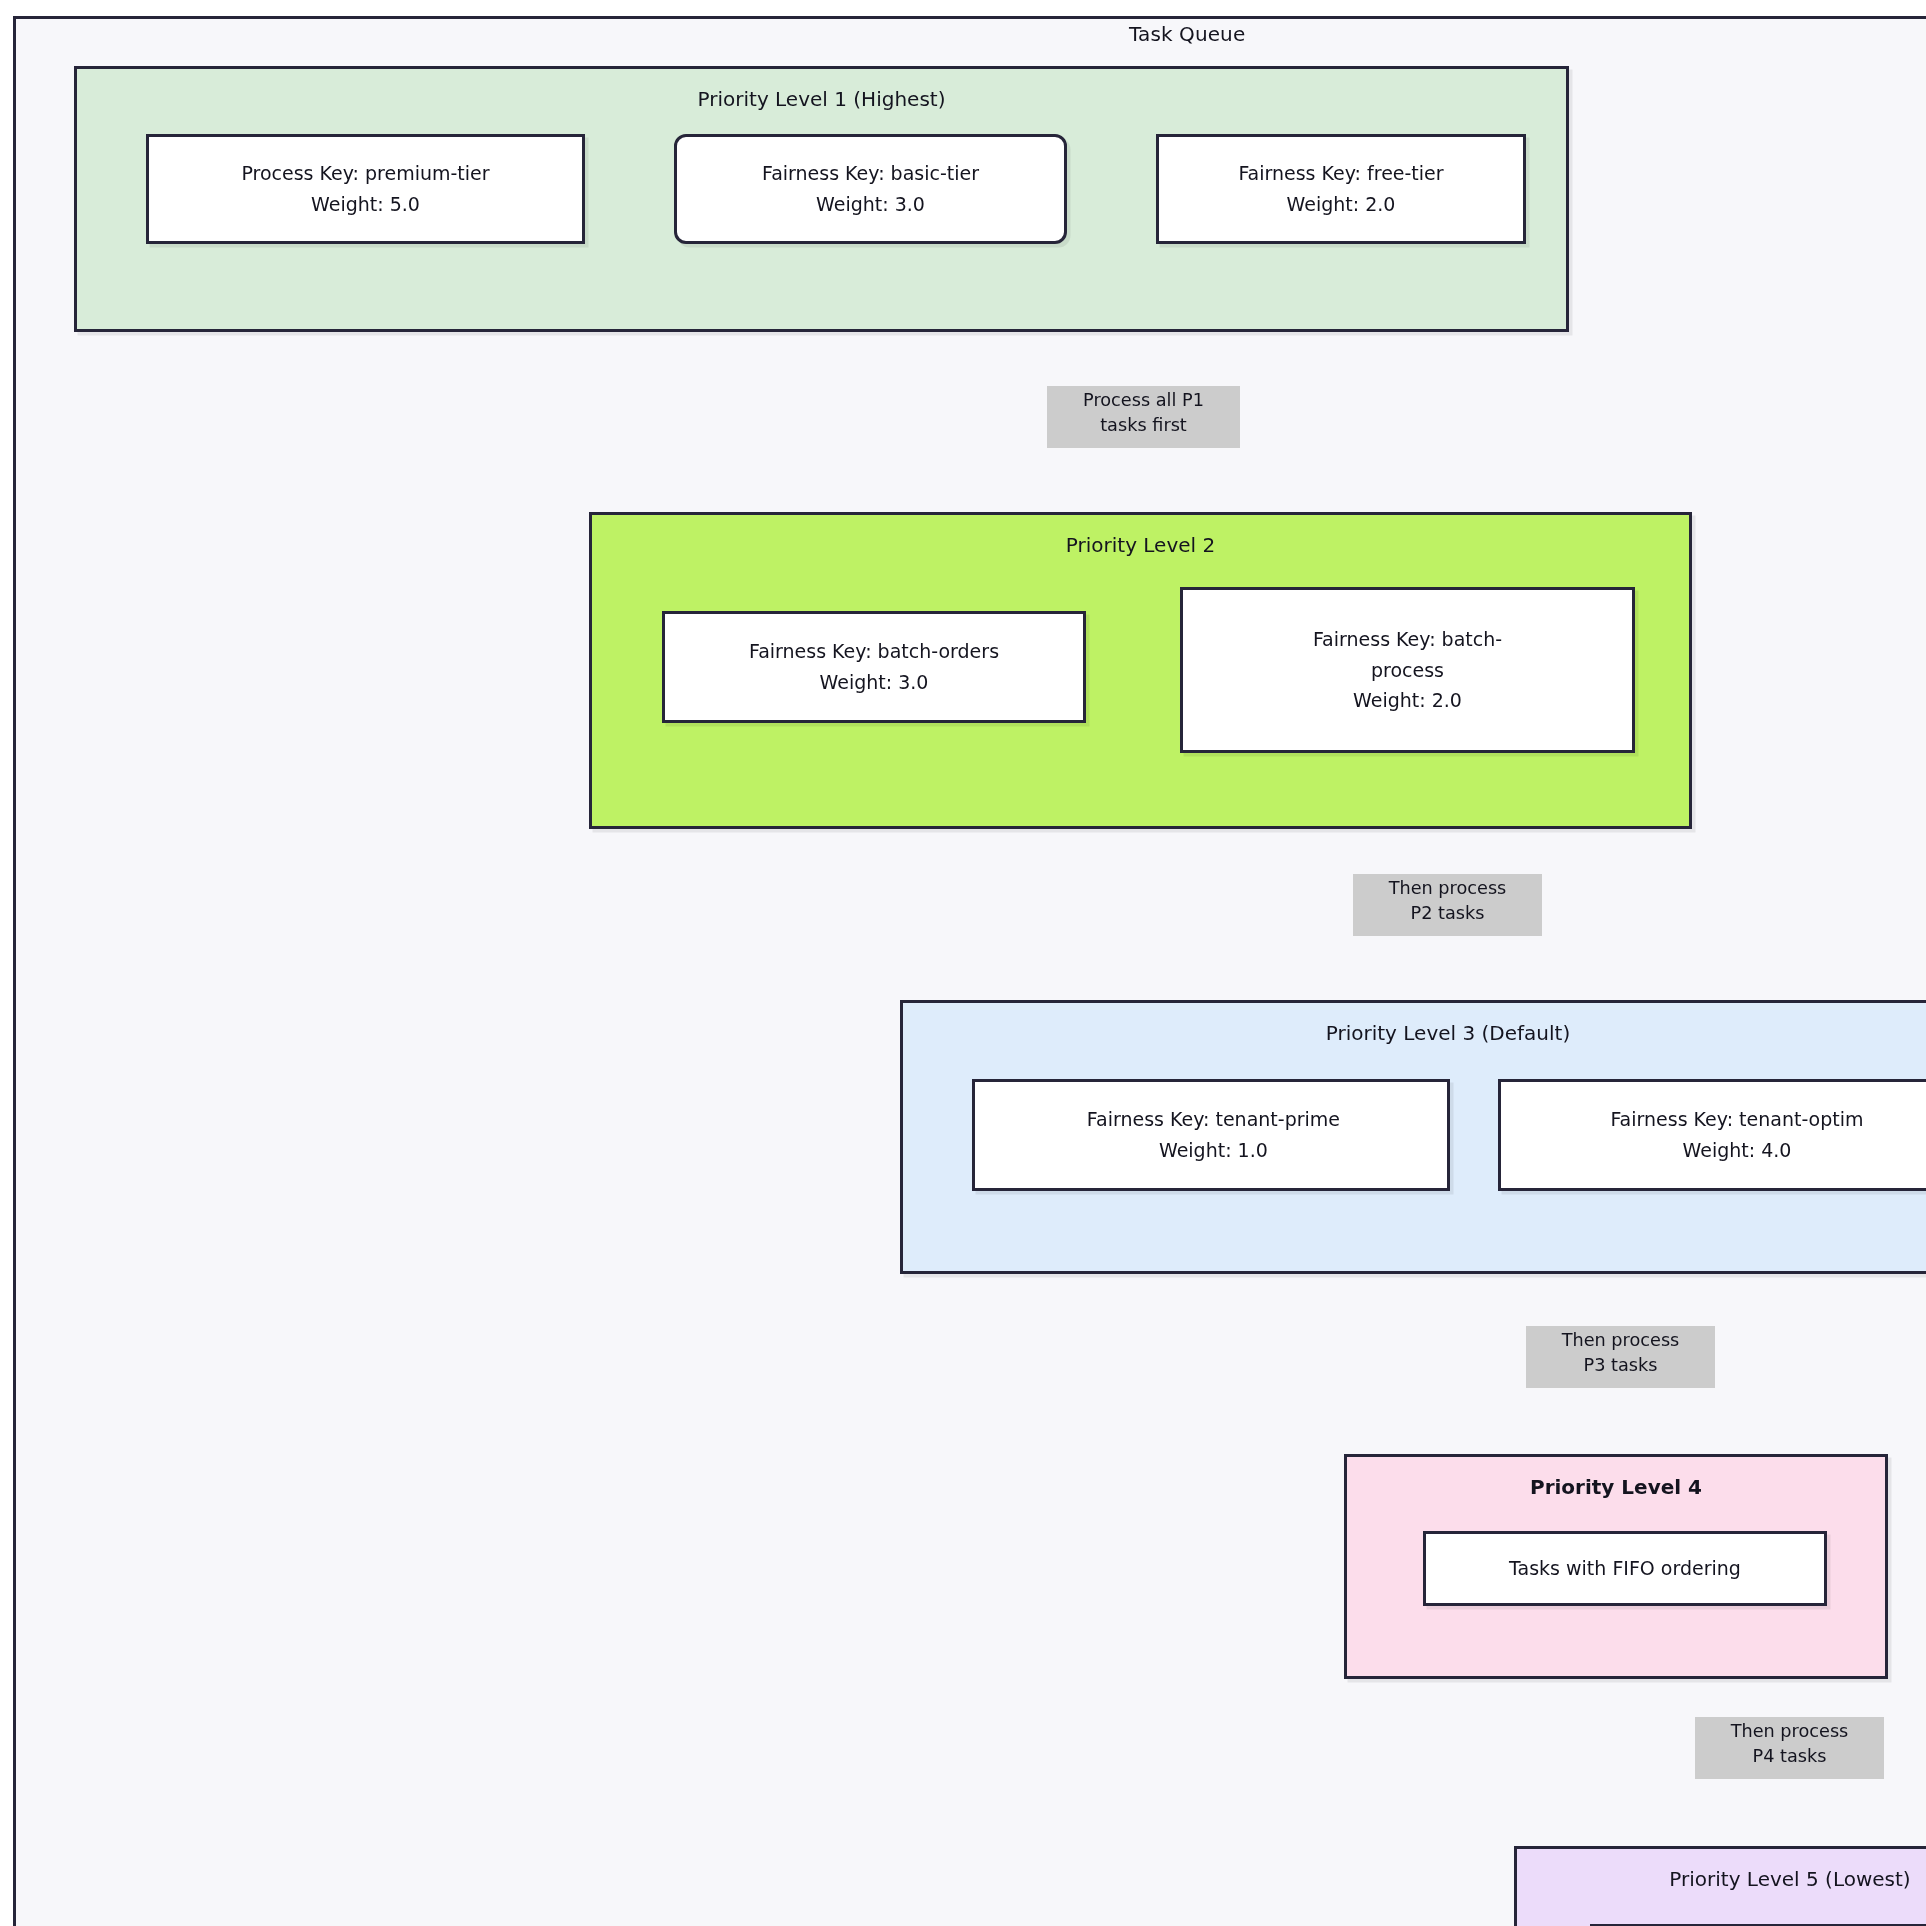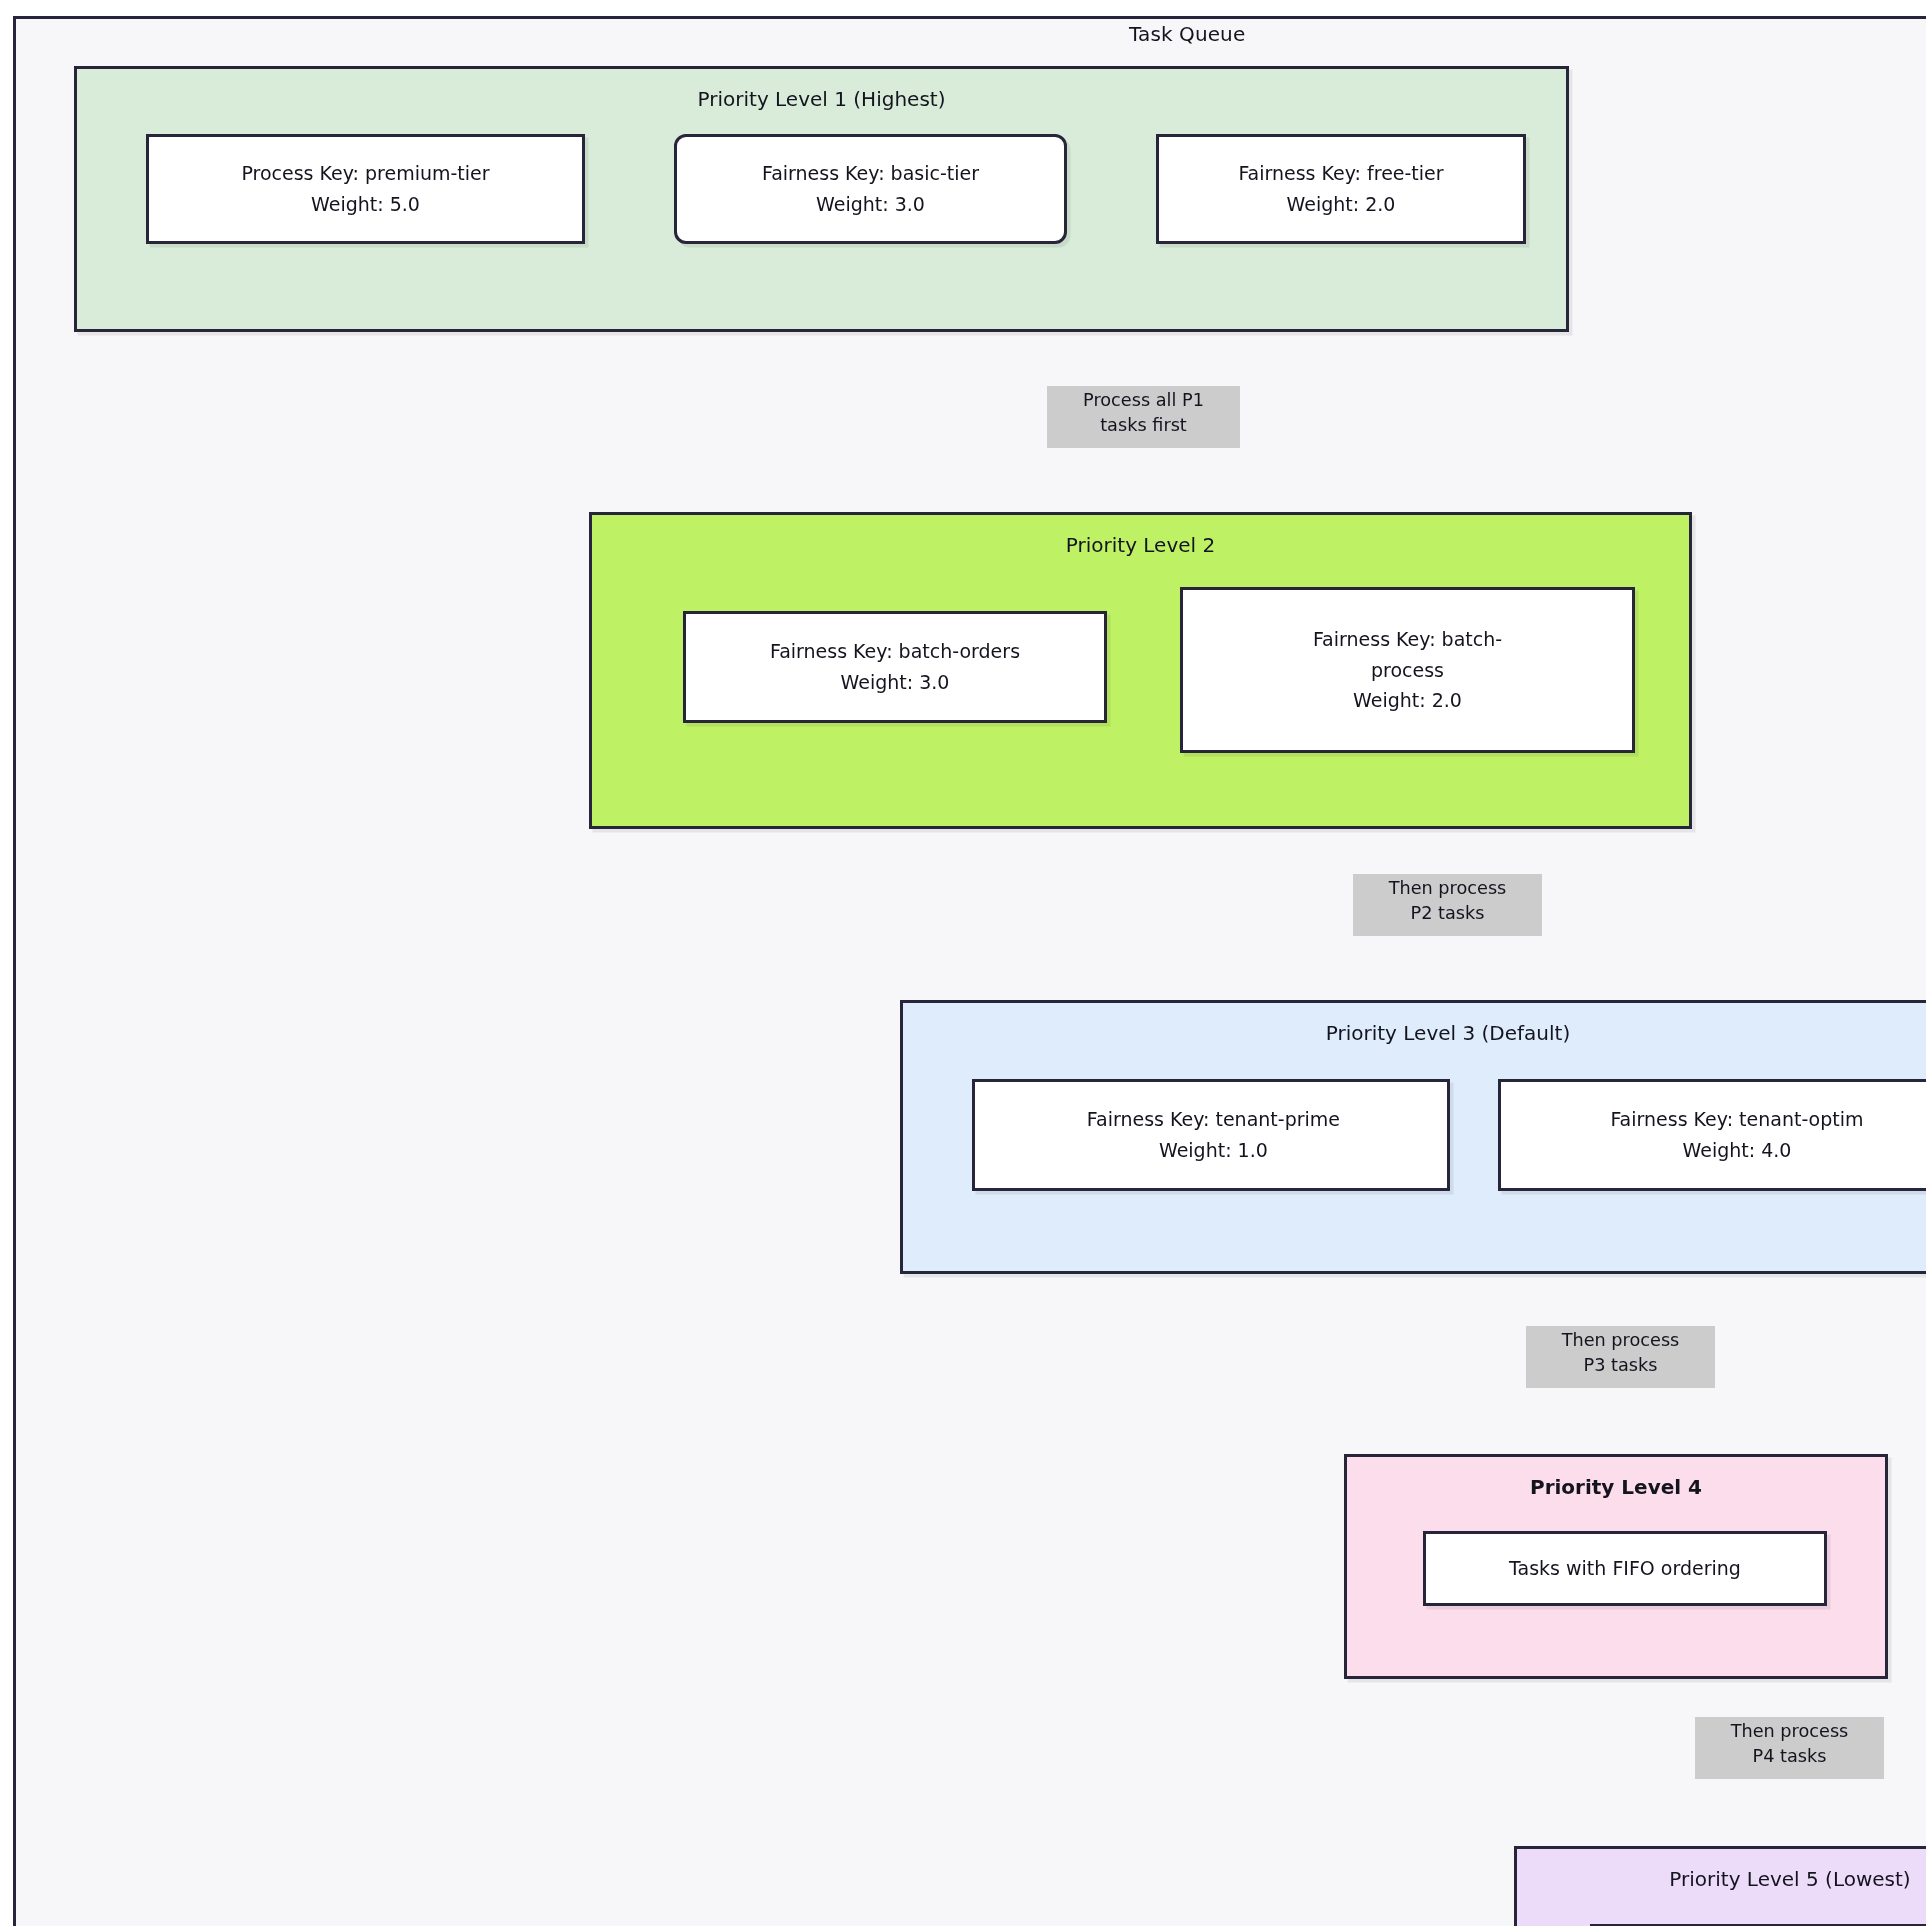--- a/index.html
+++ b/index.html
@@ -173,21 +173,21 @@
     <span>Fairness Key: free-tier</span>
     <span>Weight: 2.0</span>
   </div>
 
   <div class="edge-label" style="left:1047px; top:386px; width:193px; height:62px;">Process all P1
 tasks first</div>
 
   <div id="level-2" class="level-box shadowed">
     <div class="level-title">Priority Level 2</div>
   </div>
-  <div class="leaf shadowed" style="left:662px; top:611px; width:424px; height:112px;margin-left:21px;">
+  <div class="leaf shadowed" style="left:662px; top:611px; width:424px; height:112px;">
     <span>Fairness Key: batch-orders</span>
     <span>Weight: 3.0</span>
   </div>
   <div class="leaf shadowed" style="left:1180px; top:587px; width:455px; height:166px;">
     <span>Fairness Key: batch-
 process</span>
     <span>Weight: 2.0</span>
   </div>
 
   <div class="edge-label" style="left:1353px; top:874px; width:189px; height:62px;">Then process

